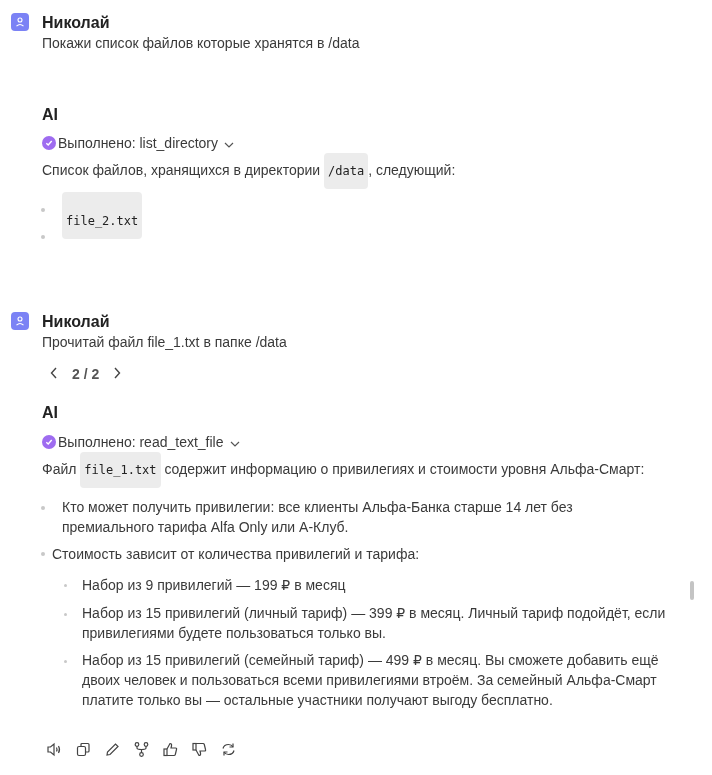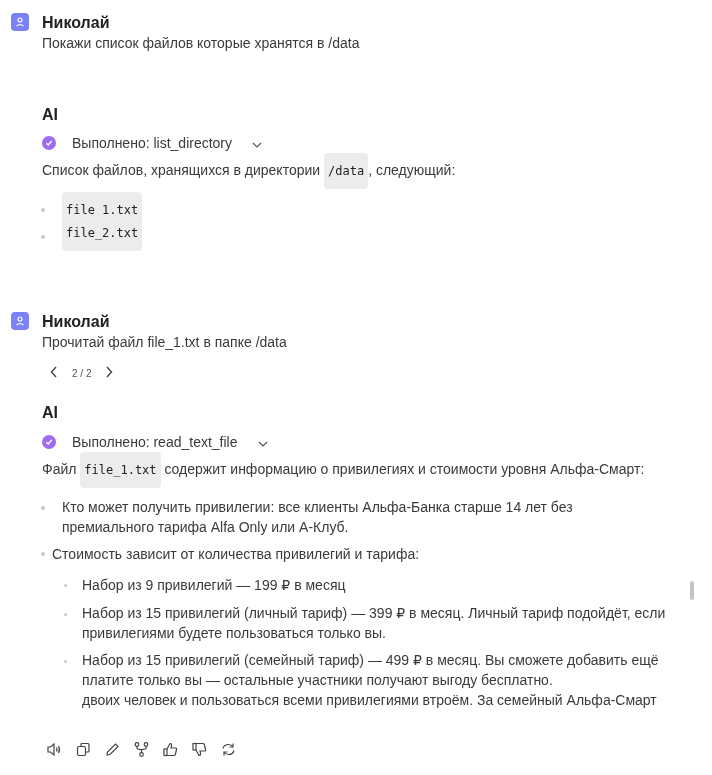--- a/index.html
+++ b/index.html
@@ -2,27 +2,27 @@
 <html><head>
 <meta charset="utf-8">
 <style>
   * { box-sizing: border-box; margin: 0; padding: 0; }
   html, body { width: 712px; height: 775px; background: #ffffff; overflow: hidden; }
   body { font-family: "Liberation Sans", "DejaVu Sans", sans-serif; color: #3a3a3a; font-size: 14px; position: relative; }
   .abs { position: absolute; }
   .avatar { width: 18px; height: 18px; border-radius: 4px; background: #7b82f5; display: flex; align-items: center; justify-content: center; }
   .author { font-weight: bold; font-size: 16px; color: #222; }
   .msg { font-size: 14px; color: #3a3a3a; }
-  .tool-row { display: flex; align-items: center; gap: 16px; font-size: 14px; color: #3a3a3a; }
+  .tool-row { display: flex; align-items: center; gap: 2px; font-size: 14px; color: #3a3a3a; }
   .check { width: 14px; height: 14px; border-radius: 50%; background: #9e6cf0; display: flex; align-items: center; justify-content: center; }
   code { font-family: "DejaVu Sans Mono", "Liberation Mono", monospace; font-size: 12px; background: #ececec; border-radius: 4px; padding: 11px 4px; color: #222; }
   .bullet { position: absolute; width: 4px; height: 4px; border-radius: 50%; background: #c8c8c8; }
   .bullet.small { width: 3px; height: 3px; }
   .line { font-size: 14px; color: #3a3a3a; line-height: 20px; }
-  .pager { display: flex; align-items: center; gap: 14px; font-size: 10px; color: #555; }
+  .pager { display: flex; align-items: center; gap: 14px; font-size: 14px; color: #555; font-weight: bold; }
   .actions { display: flex; gap: 12px; align-items: center; }
   .actions span { width: 17px; height: 17px; display: inline-flex; align-items: center; justify-content: center; }
   .scrollbar { position: absolute; left: 690px; top: 581px; width: 4px; height: 19px; background: #c4c4c4; border-radius: 2px; }
 </style>
 </head>
 <body>
 
 <div class="abs avatar" style="left:11px;top:13px;">
   <svg width="10" height="10" viewBox="0 0 10 10">
       <circle cx="5" cy="3" r="2" fill="none" stroke="#fff" stroke-width="1.1"></circle>
@@ -46,21 +46,21 @@
       </svg>
   </span>
 </div>
 <div class="abs msg" style="left:42px;top:162px;">
   <span>Список файлов, хранящихся в директории</span>
   <code>/data</code><span>, следующий:</span>
 </div>
 <span class="bullet" style="left:41px;top:208px;"></span>
 <div class="abs" style="left:62px;top:201px;"><code>file_1.txt</code></div>
 <span class="bullet" style="left:41px;top:235px;"></span>
-<div class="abs" style="left:62px;top:224px;"><code>file_2.txt</code></div>
+<div class="abs" style="left:62px;top:212px;"><code>file_2.txt</code></div>
 
 <div class="abs avatar" style="left:11px;top:312px;">
   <svg width="10" height="10" viewBox="0 0 10 10">
       <circle cx="5" cy="3" r="2" fill="none" stroke="#fff" stroke-width="1.1"></circle>
       <path d="M1.5 9.2 Q5 5.8 8.5 9.2" fill="none" stroke="#fff" stroke-width="1.1"></path>
     </svg>
 </div>
 <div class="abs author" style="left:42px;top:313px;">Николай</div>
 <div class="abs msg" style="left:42px;top:334px;">Прочитай файл file_1.txt в папке /data</div>
 <div class="abs pager" style="left:50px;top:366px;">
@@ -112,22 +112,22 @@
   <div>Набор из 9 привилегий — 199 ₽ в месяц</div>
 </div>
 <span class="bullet small" style="left:64px;top:613px;"></span>
 <div class="abs line" style="left:82px;top:603px;">
   <div>Набор из 15 привилегий (личный тариф) — 399 ₽ в месяц. Личный тариф подойдёт, если</div>
   <div>привилегиями будете пользоваться только вы.</div>
 </div>
 <span class="bullet small" style="left:64px;top:660px;"></span>
 <div class="abs line" style="left:82px;top:650px;">
   <div>Набор из 15 привилегий (семейный тариф) — 499 ₽ в месяц. Вы сможете добавить ещё</div>
+  <div>двоих человек и пользоваться всеми привилегиями втроём. За семейный Альфа-Смарт</div>
   <div>платите только вы — остальные участники получают выгоду бесплатно.</div>
-  <div>двоих человек и пользоваться всеми привилегиями втроём. За семейный Альфа-Смарт</div>
 </div>
 
 <div class="abs actions" style="left:46px;top:741px;">
   <span>
     <svg width="17" height="17" viewBox="0 0 17 17" fill="none" stroke="#444" stroke-width="1.2">
         <path d="M2 6 H4.5 L8 3 V14 L4.5 11 H2 Z"></path>
         <path d="M10.5 6.5 Q11.5 8.5 10.5 10.5"></path>
         <path d="M12.5 5 Q14.5 8.5 12.5 12"></path>
       </svg>
   </span>

